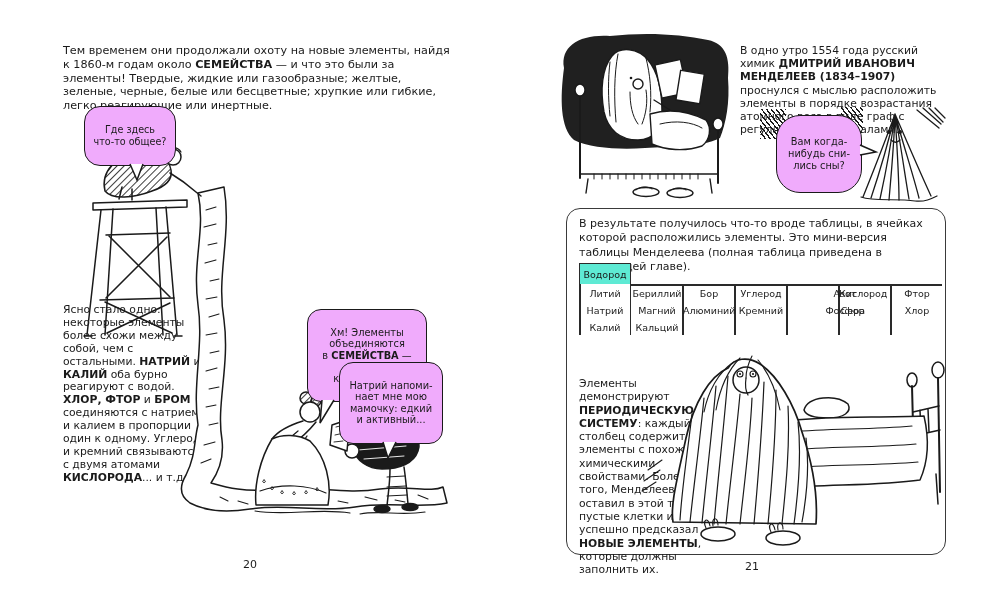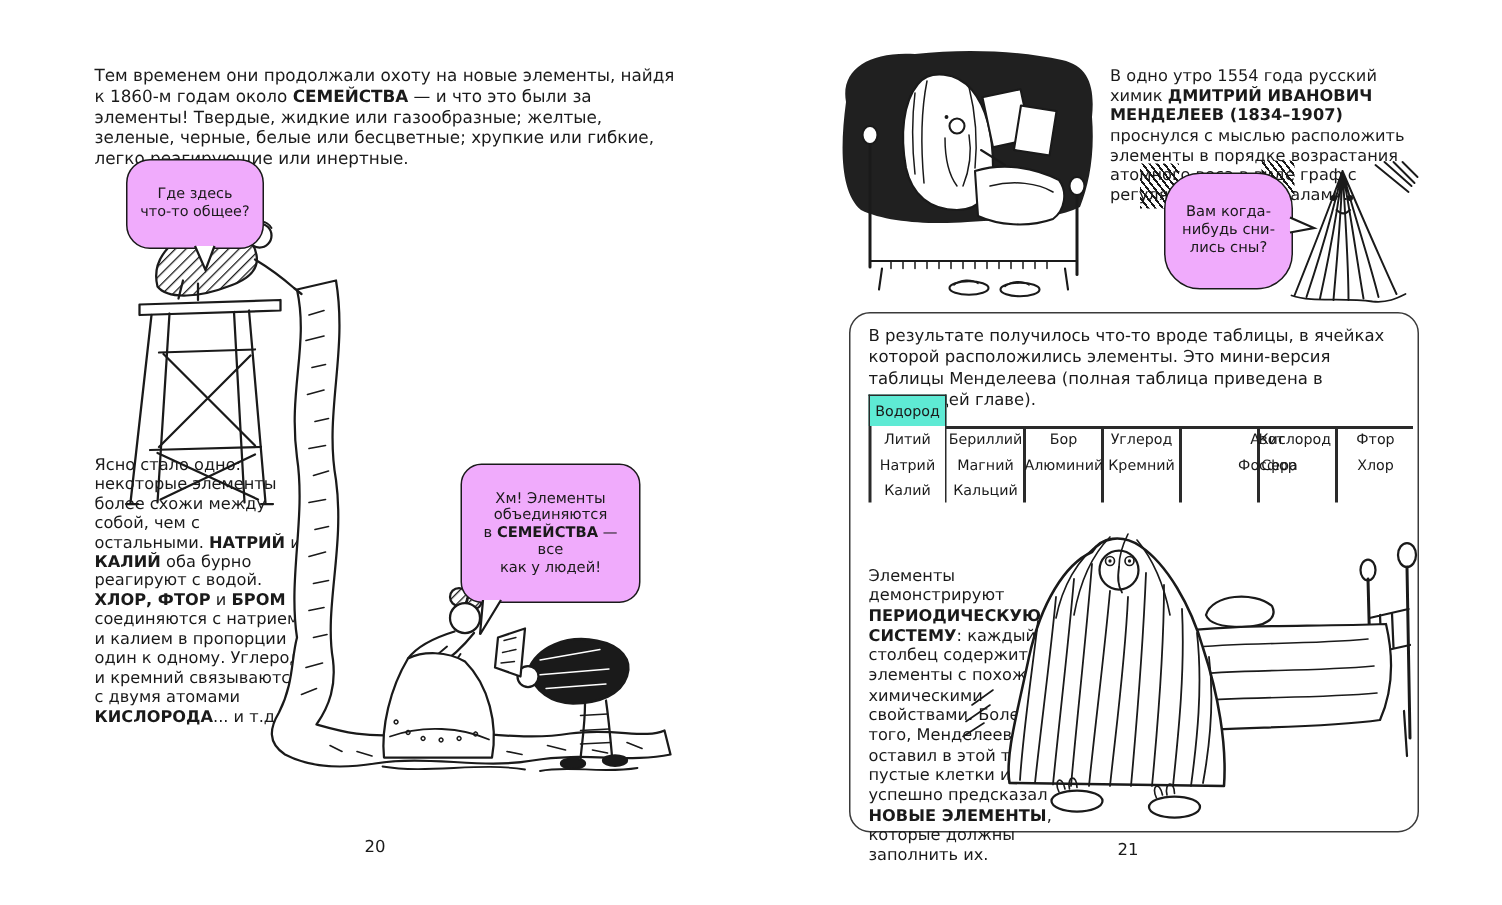--- a/index.html
+++ b/index.html
@@ -120,20 +120,29 @@
   <div class="bubble b-families">
     <span><span>Хм! Элементы
 объединяются
 в </span><b>СЕМЕЙСТВА</b><span> — все
 как у людей!</span></span>
     <svg class="tail" style="left:10px;top:calc(100% - 2px);" width="22" height="26" viewBox="0 0 22 26">
       <path d="M4,1 L2,24 L16,1" fill="#fff" stroke="#1a1a1a" stroke-width="1.5"></path>
     </svg>
   </div>
 
+  <div class="bubble b-sodium">
+    <span>Натрий напоми-
+нает мне мою
+мамочку: едкий
+и активный...</span>
+    <svg class="tail" style="left:40px;top:calc(100% - 2px);" width="20" height="18" viewBox="0 0 20 18">
+      <path d="M3,1 L8,17 L16,1" fill="#fff" stroke="#1a1a1a" stroke-width="1.5"></path>
+    </svg>
+  </div>
 
   <div class="page-num pn-left">20</div>
 
   <svg class="art" style="left:550px;top:28px;width:195px;height:172px;" viewBox="0 0 195 172" fill="none" stroke="#1a1a1a" stroke-width="1.4" stroke-linecap="round" stroke-linejoin="round">
     <path fill="#202020" stroke="none" d="M14,40 C10,18 30,6 60,8 C95,4 130,6 158,12 C176,16 180,30 178,50 C180,75 176,95 170,110 C150,120 120,118 95,120 C70,122 40,120 24,112 C10,100 10,70 14,40 Z"></path>
     <g>
       <path d="M30,66 L30,150" stroke-width="2"></path>
       <ellipse cx="30" cy="62" rx="5" ry="6" fill="#fff"></ellipse>
       <path d="M30,146 L168,146"></path>
       <path d="M44,146 l0,5 M52,146 l0,5 M60,146 l0,5 M68,146 l0,5 M76,146 l0,5 M84,146 l0,5 M92,146 l0,5 M100,146 l0,5 M108,146 l0,5 M116,146 l0,5 M124,146 l0,5 M132,146 l0,5 M140,146 l0,5 M148,146 l0,5" stroke-width="1"></path>

